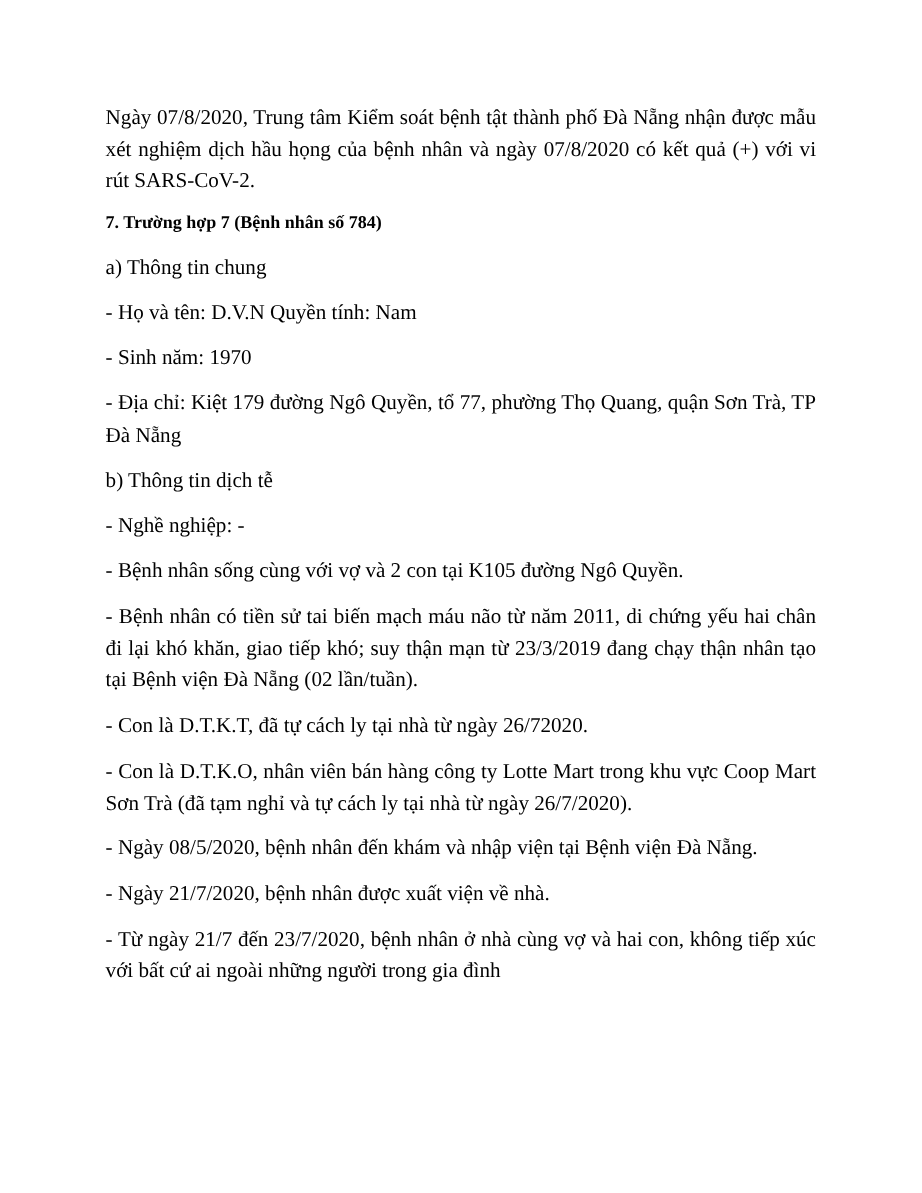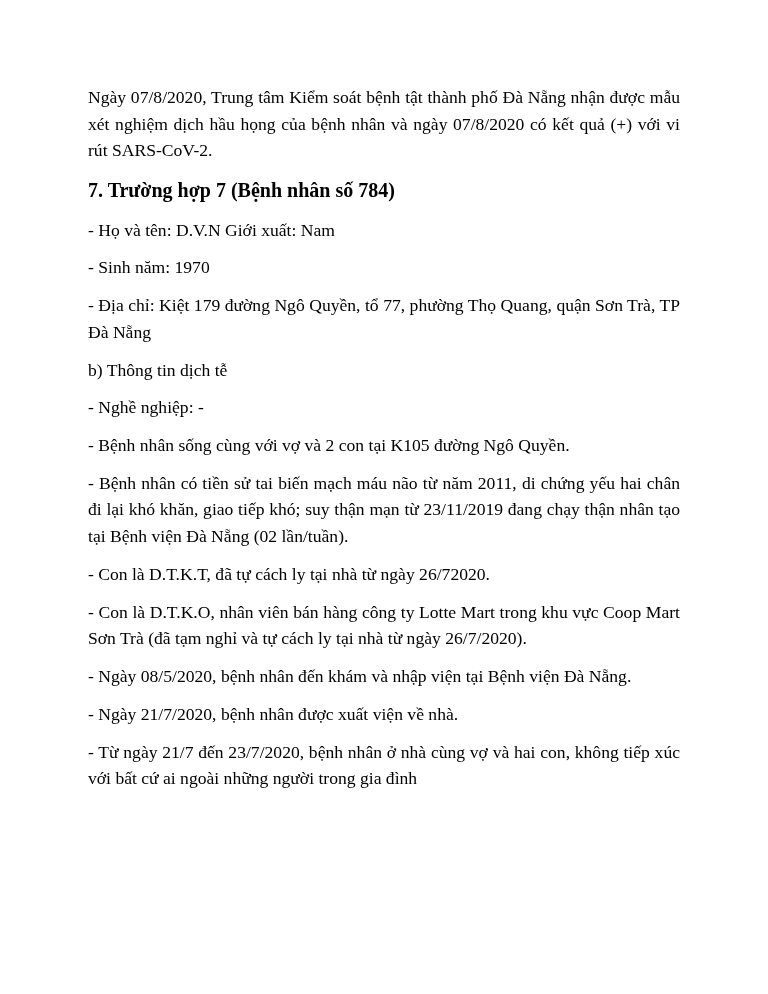--- a/index.html
+++ b/index.html
@@ -30,49 +30,50 @@
   .para {
     margin: 0 0 11px 0;
     text-indent: 0;
   }
   .para.first {
     margin-bottom: 11px;
   }
   .heading {
     margin: 0 0 11px 0;
     font-weight: bold;
-    font-size: 20px;
+    font-size: 15px;
     line-height: 1.52;
   }
 </style>
 </head>
 <body>
 
 <div class="page">
   <div class="doc-body">
 
     <p class="para first">Ngày 07/8/2020, Trung tâm Kiểm soát bệnh tật thành phố Đà Nẵng nhận được mẫu xét nghiệm dịch hầu họng của bệnh nhân và ngày 07/8/2020 có kết quả (+) với vi rút SARS-CoV-2.</p>
 
 
     <p class="heading">7. Trường hợp 7 (Bệnh nhân số 784)</p>
 
+    <p class="para">a) Thông tin chung</p>
 
-    <p class="para">- Họ và tên: D.V.N Giới xuất: Nam</p>
+    <p class="para">- Họ và tên: D.V.N Quyền tính: Nam</p>
 
     <p class="para">- Sinh năm: 1970</p>
 
     <p class="para">- Địa chỉ: Kiệt 179 đường Ngô Quyền, tổ 77, phường Thọ Quang, quận Sơn Trà, TP Đà Nẵng</p>
 
     <p class="para">b) Thông tin dịch tễ</p>
 
     <p class="para">- Nghề nghiệp: -</p>
 
     <p class="para">- Bệnh nhân sống cùng với vợ và 2 con tại K105 đường Ngô Quyền.</p>
 
-    <p class="para">- Bệnh nhân có tiền sử tai biến mạch máu não từ năm 2011, di chứng yếu hai chân đi lại khó khăn, giao tiếp khó; suy thận mạn từ 23/11/2019 đang chạy thận nhân tạo tại Bệnh viện Đà Nẵng (02 lần/tuần).</p>
+    <p class="para">- Bệnh nhân có tiền sử tai biến mạch máu não từ năm 2011, di chứng yếu hai chân đi lại khó khăn, giao tiếp khó; suy thận mạn từ 23/3/2019 đang chạy thận nhân tạo tại Bệnh viện Đà Nẵng (02 lần/tuần).</p>
 
 
     <p class="para">- Con là D.T.K.T, đã tự cách ly tại nhà từ ngày 26/72020.</p>
 
     <p class="para">- Con là D.T.K.O, nhân viên bán hàng công ty Lotte Mart trong khu vực Coop Mart Sơn Trà (đã tạm nghỉ và tự cách ly tại nhà từ ngày 26/7/2020).</p>
 
     <p class="para">- Ngày 08/5/2020, bệnh nhân đến khám và nhập viện tại Bệnh viện Đà Nẵng.</p>
 
     <p class="para">- Ngày 21/7/2020, bệnh nhân được xuất viện về nhà.</p>
 

